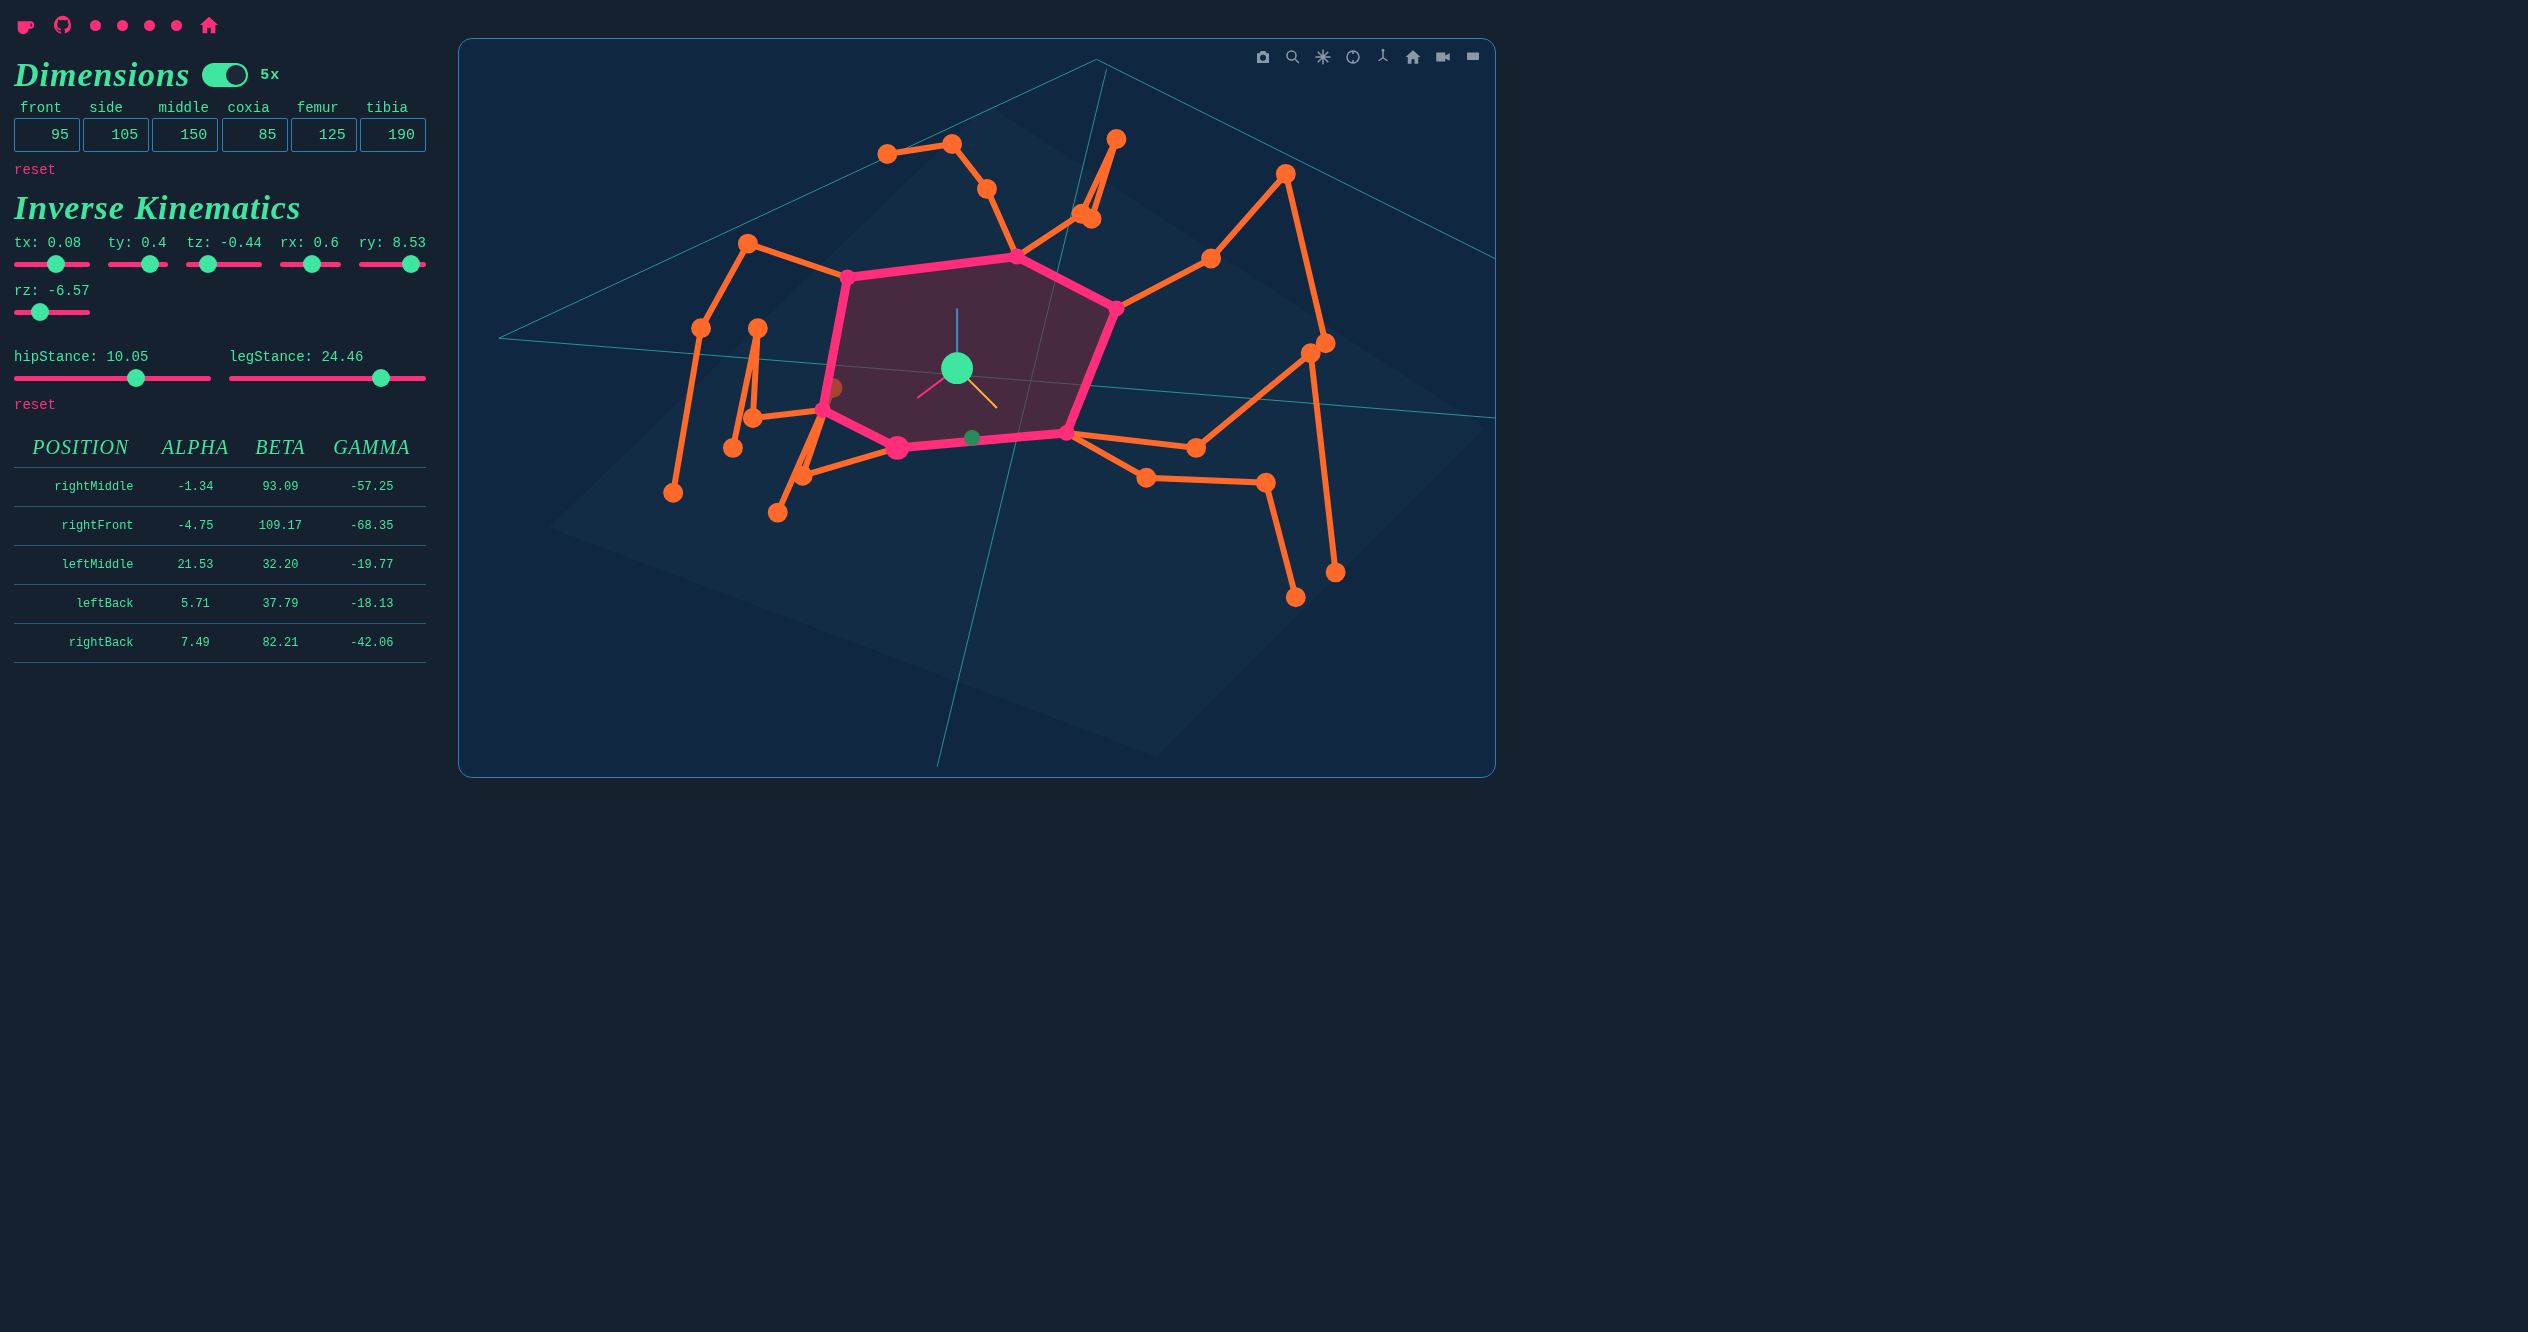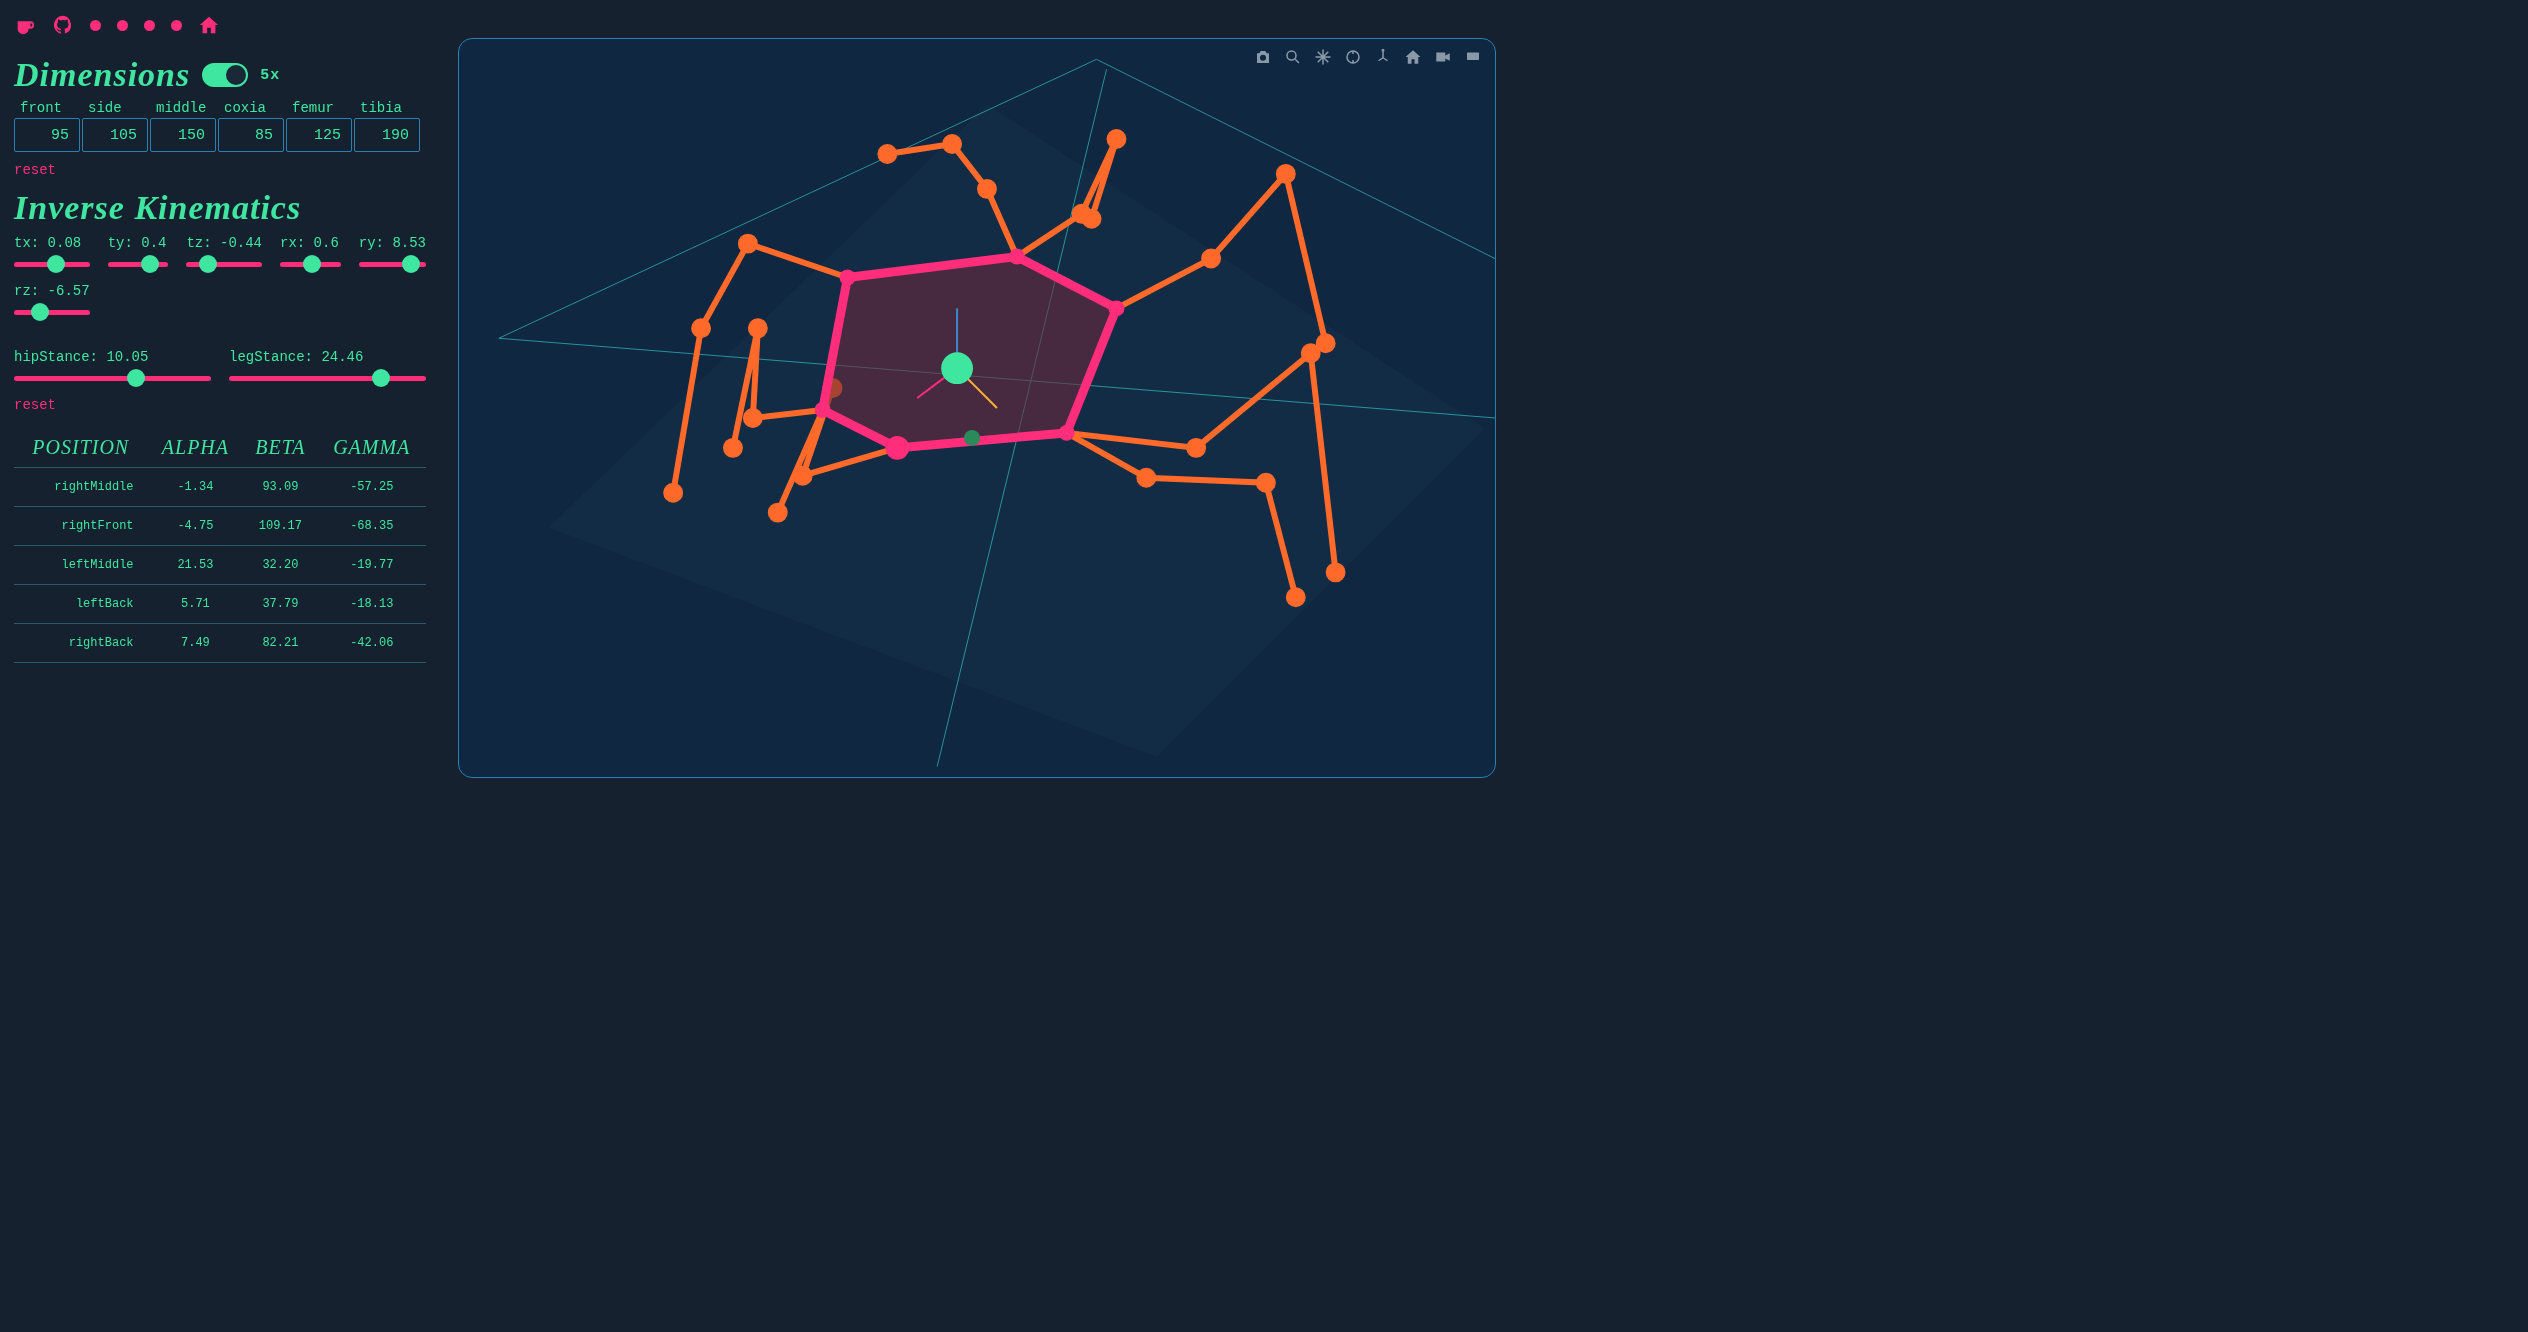--- a/index.html
+++ b/index.html
@@ -74,20 +74,21 @@
 .toggle-label {
   font-size: 15px;
   color: #3ee6a0;
   font-family: 'Courier New', monospace;
   font-style: normal;
 }
 
 .dims-row {
   display: flex;
   gap: 2px;
+  justify-content: space-between;
 }
 .dim-field {
   display: flex;
   flex-direction: column;
 }
 .dim-label {
   font-size: 14px;
   color: #3ee6a0;
   padding-left: 6px;
   margin-bottom: 2px;

